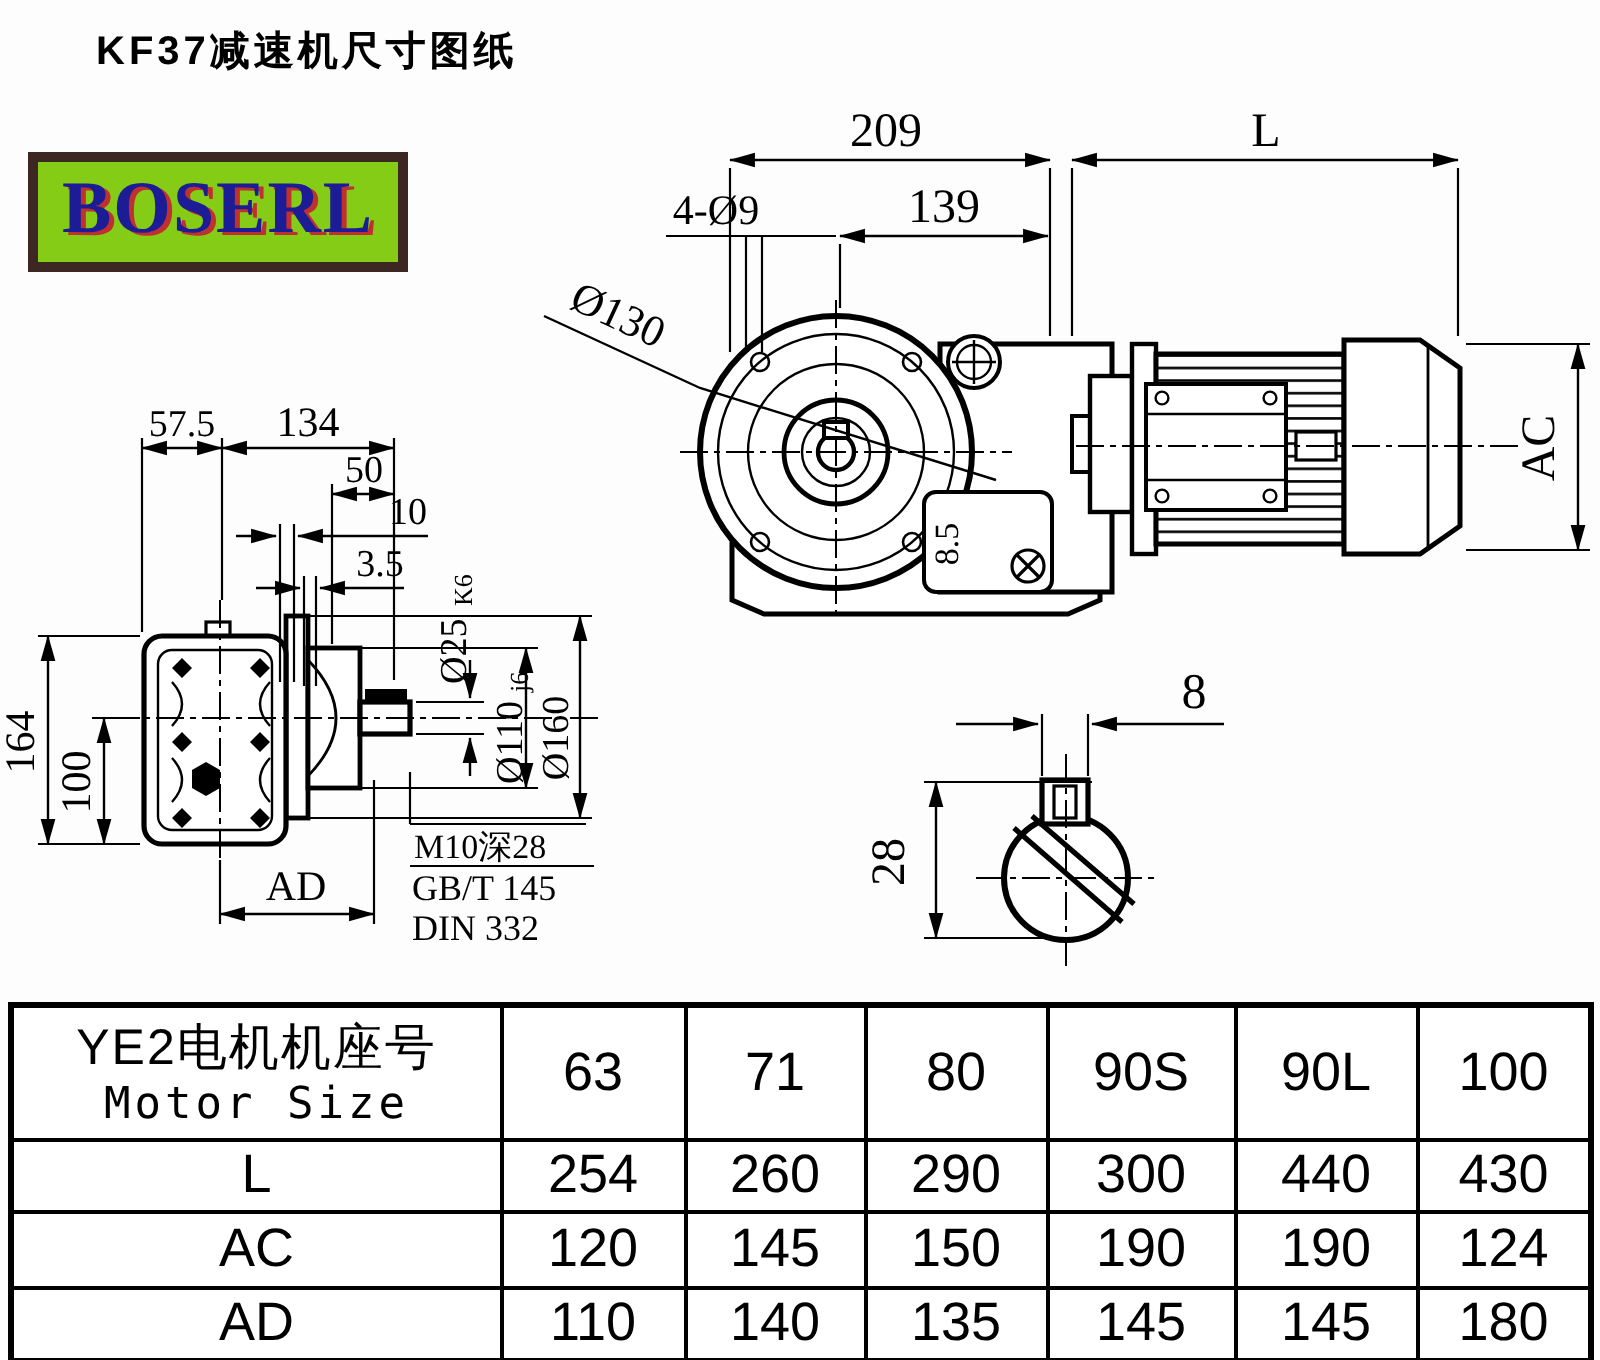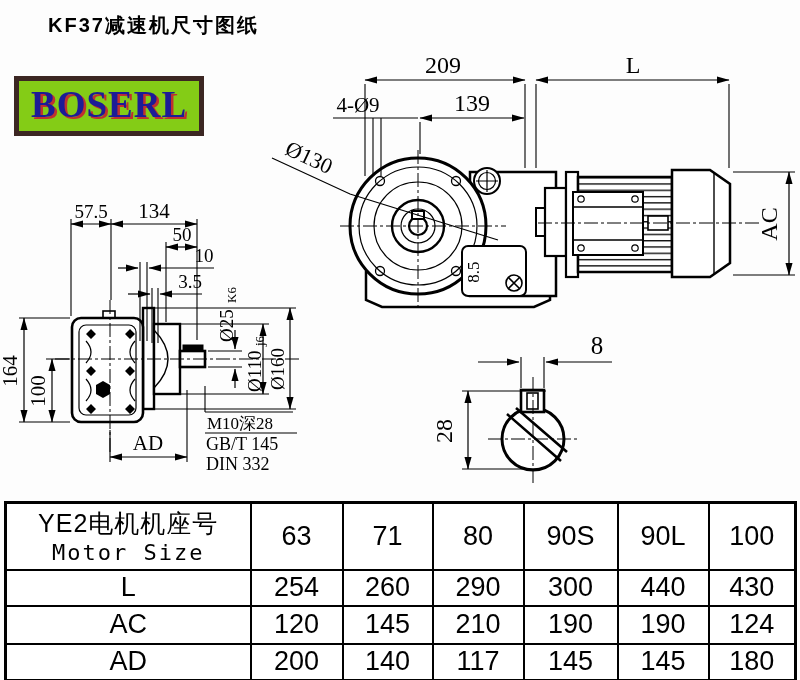--- a/index.html
+++ b/index.html
@@ -226,28 +226,28 @@
       <td>260</td>
       <td>290</td>
       <td>300</td>
       <td>440</td>
       <td>430</td>
     </tr>
     <tr style="height:38px">
       <td>AC</td>
       <td>120</td>
       <td>145</td>
-      <td>210</td>
+      <td>150</td>
       <td>190</td>
       <td>190</td>
       <td>124</td>
     </tr>
     <tr style="height:37px">
       <td>AD</td>
-      <td>200</td>
+      <td>110</td>
       <td>140</td>
-      <td>117</td>
+      <td>135</td>
       <td>145</td>
       <td>145</td>
       <td>180</td>
     </tr>
   </tbody>
 </table>
 
 </body></html>

